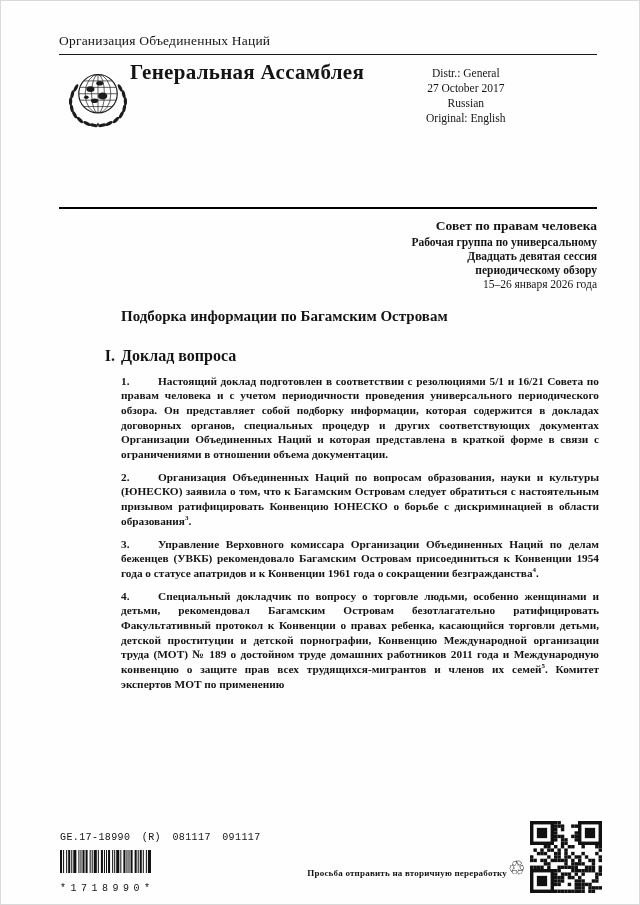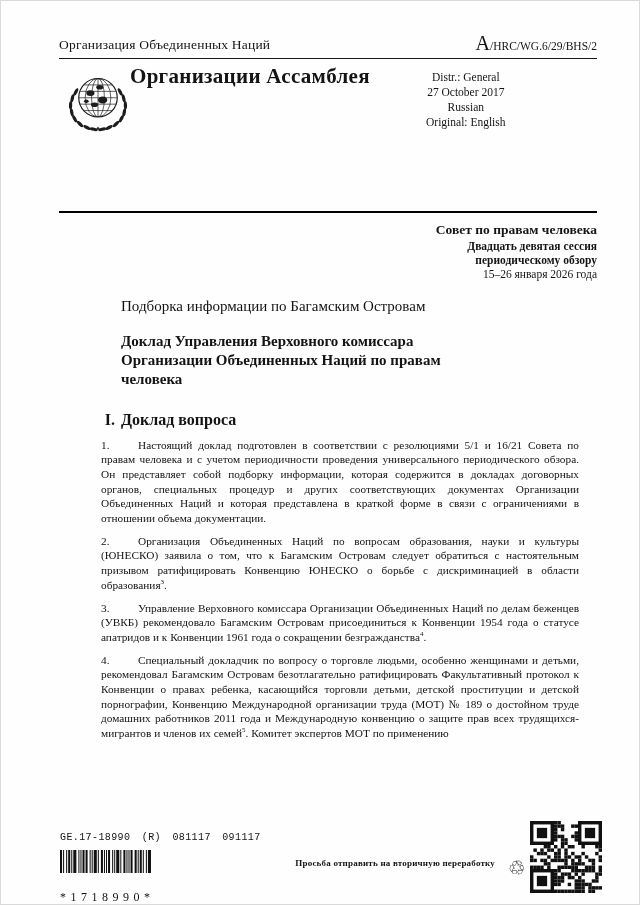--- a/index.html
+++ b/index.html
@@ -31,53 +31,52 @@
   .info-block{position:absolute;left:367px;top:11px;font-size:11.5px;line-height:15px;text-align:center;}
   .rule-thick{border-bottom:2.5px solid #000;}
 
   
   .session{margin-top:8px;text-align:right;}
   .session .l1{font-size:13.5px;font-weight:bold;line-height:18px;}
   .session .lb{font-size:11.5px;font-weight:bold;line-height:14px;}
   .session .lr{font-size:11.5px;line-height:14px;}
 
   
-  .doc-title{margin:17px 0 0 62px;font-size:15px;font-weight:normal;}
+  .doc-title{margin:17px 0 0 62px;font-size:15px;font-weight:bold;}
   .doc-subtitle{margin:17px 0 0 62px;font-size:15px;font-weight:bold;max-width:352px;line-height:19px;}
 
   
   .section-heading{
     position:relative;margin:21px 0 0 62px;
     font-size:16px;font-weight:bold;line-height:19.5px;max-width:458px;
   }
   .sec-num{position:absolute;left:-34px;top:0;width:28px;text-align:right;}
   sup{font-size:.62em;line-height:0;}
 
-  .paras{margin-left:42px;width:478px;}
+  .paras{margin-left:62px;width:478px;font-weight:bold;}
   .para{font-size:11.3px;line-height:14.7px;text-align:justify;margin-top:8px;}
   .pnum{display:inline-block;width:37px;}
 
   
   .ge-line{position:absolute;left:59px;top:831px;font-family:Liberation Mono, monospace;font-size:10px;word-spacing:5px;letter-spacing:.4px;}
   .barcode-wrap{position:absolute;left:59px;top:849px;width:96px;text-align:left;}
-  .barcode-num{font-family:Liberation Serif, serif;font-size:12px;letter-spacing:4.5px;margin-top:13px;white-space:nowrap;}
-  .recycle-wrap{position:absolute;right:113px;top:857px;display:flex;align-items:flex-start;gap:13px;}
+  .barcode-num{font-family:Liberation Mono, monospace;font-size:10px;letter-spacing:4.5px;margin-top:6px;white-space:nowrap;}
+  .recycle-wrap{position:absolute;right:113px;top:857px;display:flex;align-items:flex-end;gap:1px;}
   .recycle-note{font-size:9px;font-weight:bold;letter-spacing:.2px;white-space:nowrap;}
   .recycle-glyph{font-size:20px;line-height:1;font-family:"DejaVu Sans",sans-serif;}
   .qr{position:absolute;left:529px;top:820px;width:72px;height:72px;}
 </style>
 </head>
 <body>
 
 <div class="page">
   <div class="inner">
 
     <div class="hdr-top">
       <span class="org-name">Организация Объединенных Наций</span>
-      <span class="doc-symbol"><span class="big-a">A</span><span>/HRC/WG.6/29/BHS/2</span></span>
     </div>
 
     <div class="hdr-main">
       <svg class="emblem" viewBox="0 0 120 110" xmlns="http://www.w3.org/2000/svg">
         <defs>
             <clipPath id="globeClip">
               <circle cx="60" cy="46" r="33"></circle>
             </clipPath>
           </defs>
         <circle cx="60" cy="46" r="33" fill="none" stroke="#1c1c1c" stroke-width="2"></circle>
@@ -113,40 +112,40 @@
           <ellipse cx="104" cy="47" rx="7" ry="2.8" transform="rotate(76 104 47)"></ellipse>
           <ellipse cx="107" cy="59" rx="7" ry="2.8" transform="rotate(88 107 59)"></ellipse>
           <ellipse cx="105" cy="71" rx="7" ry="2.8" transform="rotate(102 105 71)"></ellipse>
           <ellipse cx="100" cy="82" rx="7" ry="2.8" transform="rotate(118 100 82)"></ellipse>
           <ellipse cx="91" cy="91" rx="7" ry="2.8" transform="rotate(135 91 91)"></ellipse>
           <ellipse cx="79" cy="97" rx="7" ry="2.8" transform="rotate(152 79 97)"></ellipse>
           <ellipse cx="67" cy="100" rx="7" ry="2.8" transform="rotate(168 67 100)"></ellipse>
         </g>
         <path d="M56 103 L60 97 L64 103" stroke="#1c1c1c" stroke-width="2" fill="none"></path>
       </svg>
-      <div class="assembly-title">Организации Ассамблея</div>
+      <div class="assembly-title">Генеральная Ассамблея</div>
       <div class="info-block">
         <div>Distr.: General</div>
         <div>27 October 2017</div>
         <div>Russian</div>
         <div>Original: English</div>
       </div>
     </div>
 
     <div class="rule-thick"></div>
 
     <div class="session">
       <div class="l1">Совет по правам человека</div>
+      <div class="lb">Рабочая группа по универсальному</div>
       <div class="lb">Двадцать девятая сессия</div>
       <div class="lb">периодическому обзору</div>
       <div class="lr">15–26 января 2026 года</div>
     </div>
 
     <div class="doc-title">Подборка информации по Багамским Островам</div>
-    <div class="doc-subtitle">Доклад Управления Верховного комиссара Организации Объединенных Наций по правам человека</div>
 
     <div class="section-heading">
       <span class="sec-num">I.</span><span>Доклад вопроса</span>
     </div>
     <div class="paras">
   <div class="para">
     <span class="pnum">1.</span><span class="pbody">Настоящий доклад подготовлен в соответствии с резолюциями 5/1 и 16/21 Совета по правам человека и с учетом периодичности проведения универсального периодического обзора. Он представляет собой подборку информации, которая содержится в докладах договорных органов, специальных процедур и других соответствующих документах Организации Объединенных Наций и которая представлена в краткой форме в связи с ограничениями в отношении объема документации.</span>
   </div>
 </div>
 

